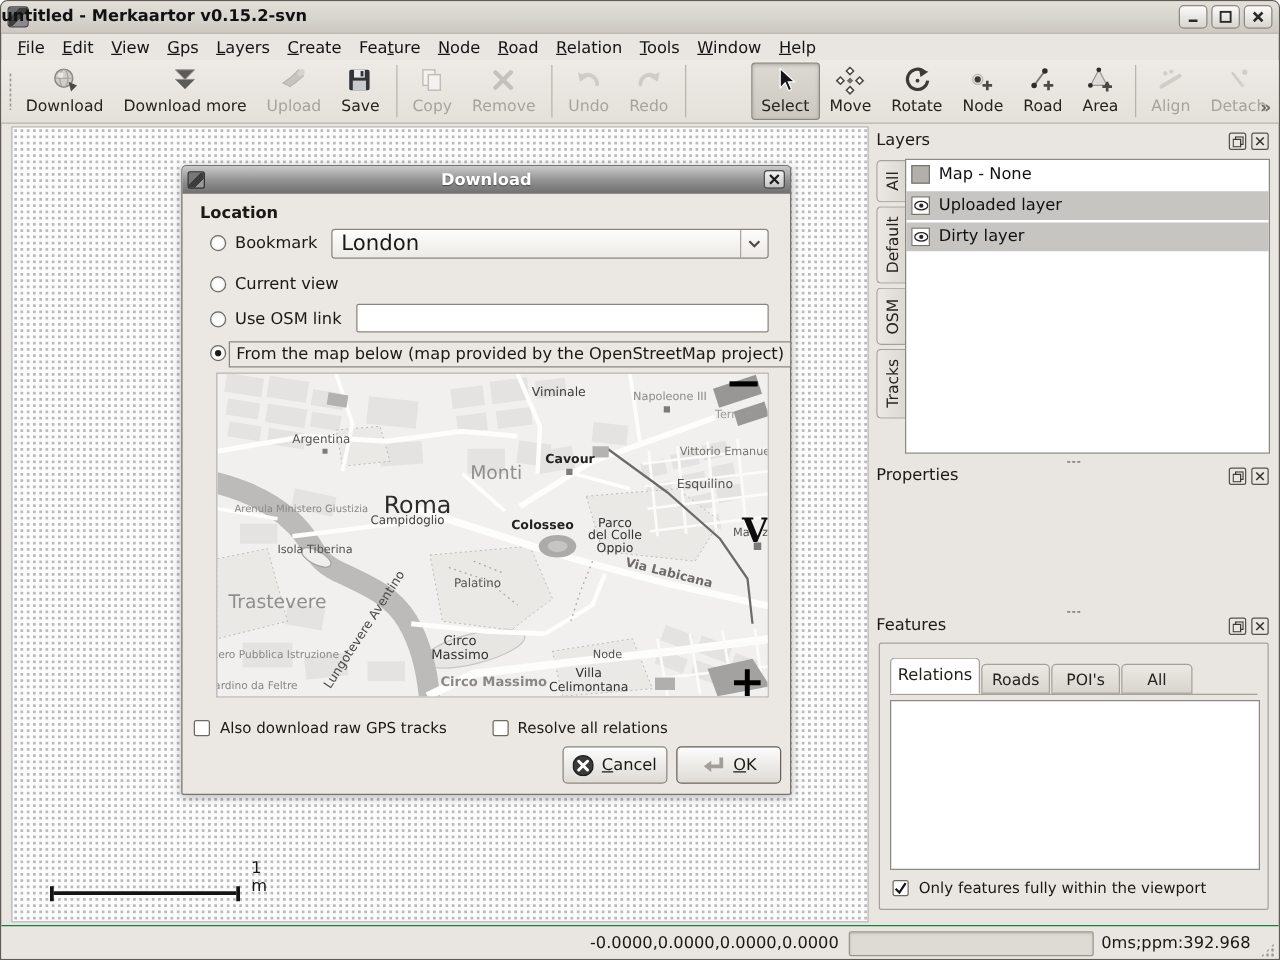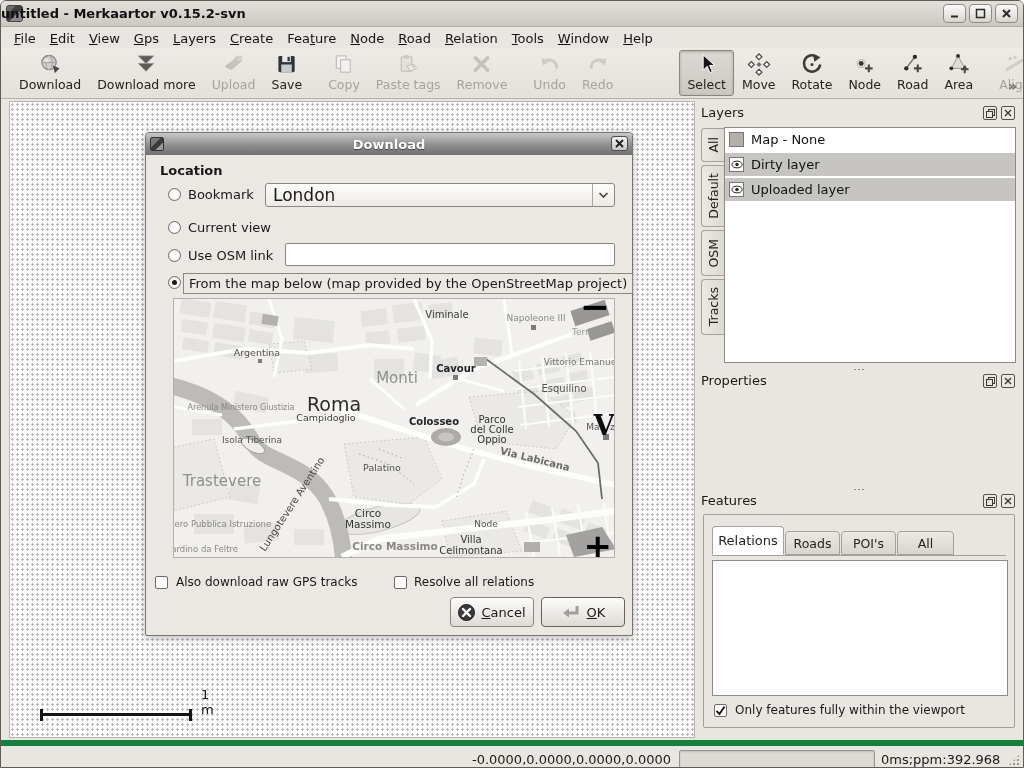--- a/index.html
+++ b/index.html
@@ -107,21 +107,21 @@
     background-image:radial-gradient(#8e8a83 1px,transparent 1.2px);background-size:4px 3px;}
   .features-group{position:absolute;left:2px;top:413px;width:312px;height:214px;border:1px solid #a5a19a;border-radius:2px;}
   .ftabs{position:absolute;left:8px;right:8px;top:12px;height:29px;border-bottom:1px solid #a5a19a;}
   .ftab{position:absolute;bottom:0;height:24px;border:1px solid #a5a19a;border-radius:4px 4px 0 0;
     background:linear-gradient(#ece9e4,#d8d4ce);display:flex;align-items:center;justify-content:center;
     font-size:12.5px;color:#25231f;}
   .ftab.active{height:29px;background:#fff;border-bottom:1px solid #fff;font-size:13px;}
   .feature-list{position:absolute;left:8px;top:45px;width:296px;height:136px;background:#fff;border:1px solid #8e8a83;}
   .viewport-row{position:absolute;left:10px;top:188px;}
   
-  .statusbar{position:absolute;left:0;top:739px;width:100%;height:29px;background:#e9e6e1;border-top:6px solid #15803d;}
+  .statusbar{position:absolute;left:0;top:739px;width:100%;height:29px;background:#e9e6e1;border-top:1px solid #15803d;}
   .sb-coords{position:absolute;left:370px;width:300px;top:6px;text-align:right;font-size:13px;color:#1b1916;}
   .sb-progress{position:absolute;left:678px;top:4px;width:196px;height:20px;background:#dedbd5;
     border:1px solid #9a968f;border-radius:2px;box-shadow:inset 0 1px 2px rgba(0,0,0,.15);}
   .sb-zoom{position:absolute;left:880px;top:6px;font-size:13px;color:#1b1916;}
   .sb-grip{position:absolute;right:3px;bottom:3px;width:12px;height:12px;
     background-image:radial-gradient(#9a968f 1px,transparent 1.2px);background-size:4px 4px;
     clip-path:polygon(100% 0,100% 100%,0 100%);}
 </style>
 </head>
 <body>
@@ -209,29 +209,20 @@
     <div class="tsep"></div>
 
     <div class="tbtn disabled">
       <svg class="ticon" viewBox="0 0 24 24">
         <rect x="4" y="3" width="10" height="13" fill="#fff" stroke="#8d8b87" stroke-width="1.2"></rect>
         <rect x="8.5" y="7" width="10" height="13" fill="#fff" stroke="#8d8b87" stroke-width="1.2"></rect>
       </svg>
       <span class="tlabel">Copy</span>
     </div>
 
-    <div class="tbtn disabled">
-      <svg class="ticon" viewBox="0 0 24 24">
-        <rect x="5" y="4" width="11" height="15" rx="1" fill="#dcdad6" stroke="#8d8b87" stroke-width="1.2"></rect>
-        <rect x="8" y="2" width="5" height="4" rx="1" fill="#a8a6a2"></rect>
-        <polygon points="11,13 18,12 21,16 14,19" fill="#efeeec" stroke="#8d8b87" stroke-width="1"></polygon>
-        <circle cx="17.5" cy="14" r="1" fill="#8d8b87"></circle>
-      </svg>
-      <span class="tlabel">Paste tags</span>
-    </div>
 
     <div class="tbtn disabled">
       <svg class="ticon" viewBox="0 0 24 24">
         <path d="M5,5 L18,18 M18,5 L5,18" stroke="#96948f" stroke-width="3.6" stroke-linecap="round"></path>
       </svg>
       <span class="tlabel">Remove</span>
     </div>
 
     <div class="tsep"></div>
 
@@ -592,30 +583,30 @@
           <span class="layer-icon swatch"></span>
           <span>Map - None</span>
         </div>
         <div class="layer-row selected">
           <span class="layer-icon">
             <svg width="12" height="9">
                 <ellipse cx="6" cy="4.5" rx="5.2" ry="3.4" fill="#fff" stroke="#2a2824" stroke-width="1"></ellipse>
                 <circle cx="6" cy="4.5" r="1.7" fill="#2a2824"></circle>
               </svg>
           </span>
-          <span>Dirty layer</span>
+          <span>Uploaded layer</span>
         </div>
         <div class="layer-row selected">
           <span class="layer-icon">
             <svg width="12" height="9">
                 <ellipse cx="6" cy="4.5" rx="5.2" ry="3.4" fill="#fff" stroke="#2a2824" stroke-width="1"></ellipse>
                 <circle cx="6" cy="4.5" r="1.7" fill="#2a2824"></circle>
               </svg>
           </span>
-          <span>Uploaded layer</span>
+          <span>Dirty layer</span>
         </div>
       </div>
     </div>
 
     <div class="splitter" style="top:264px;">
         <div class="dots"></div>
       </div>
 
     <div class="dock-header" style="top:272px;">
       <span>Properties</span>

